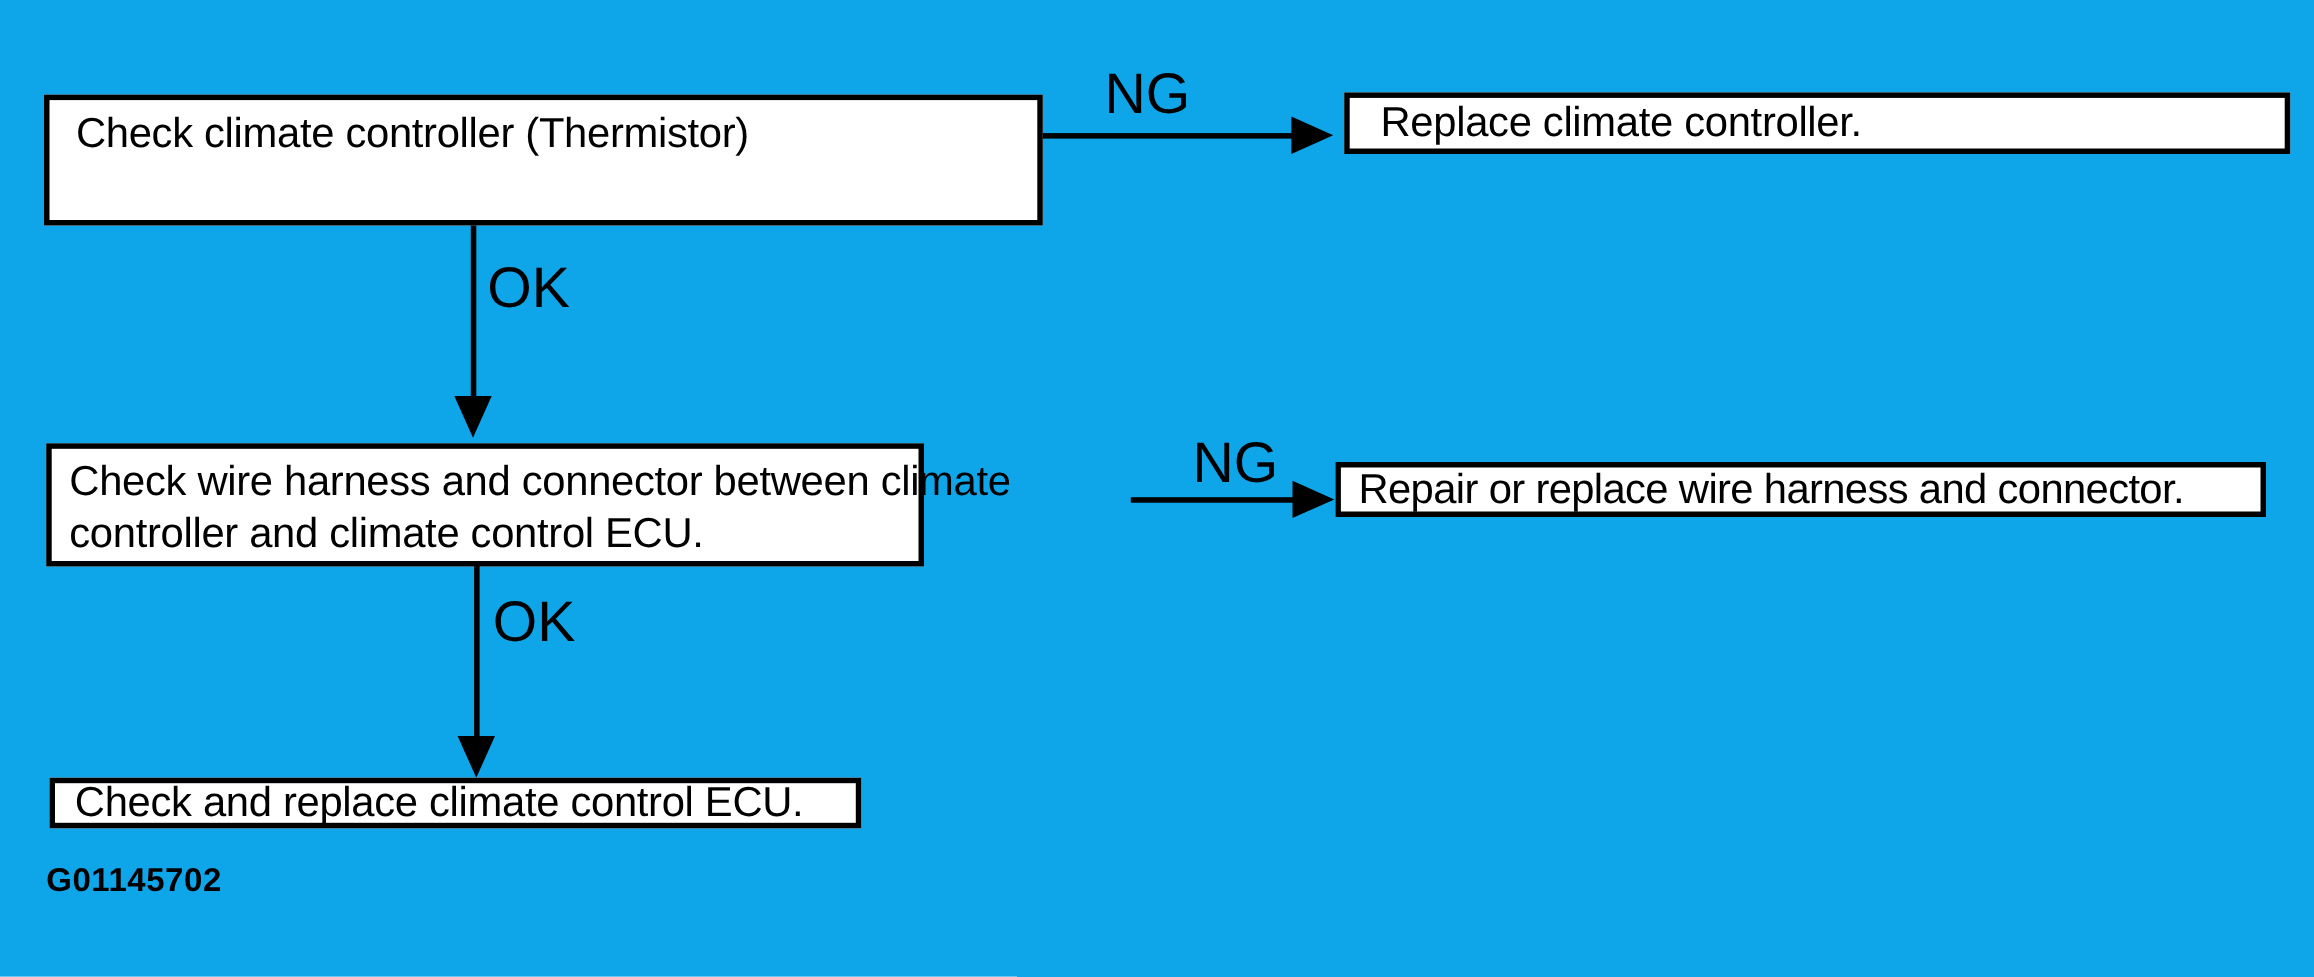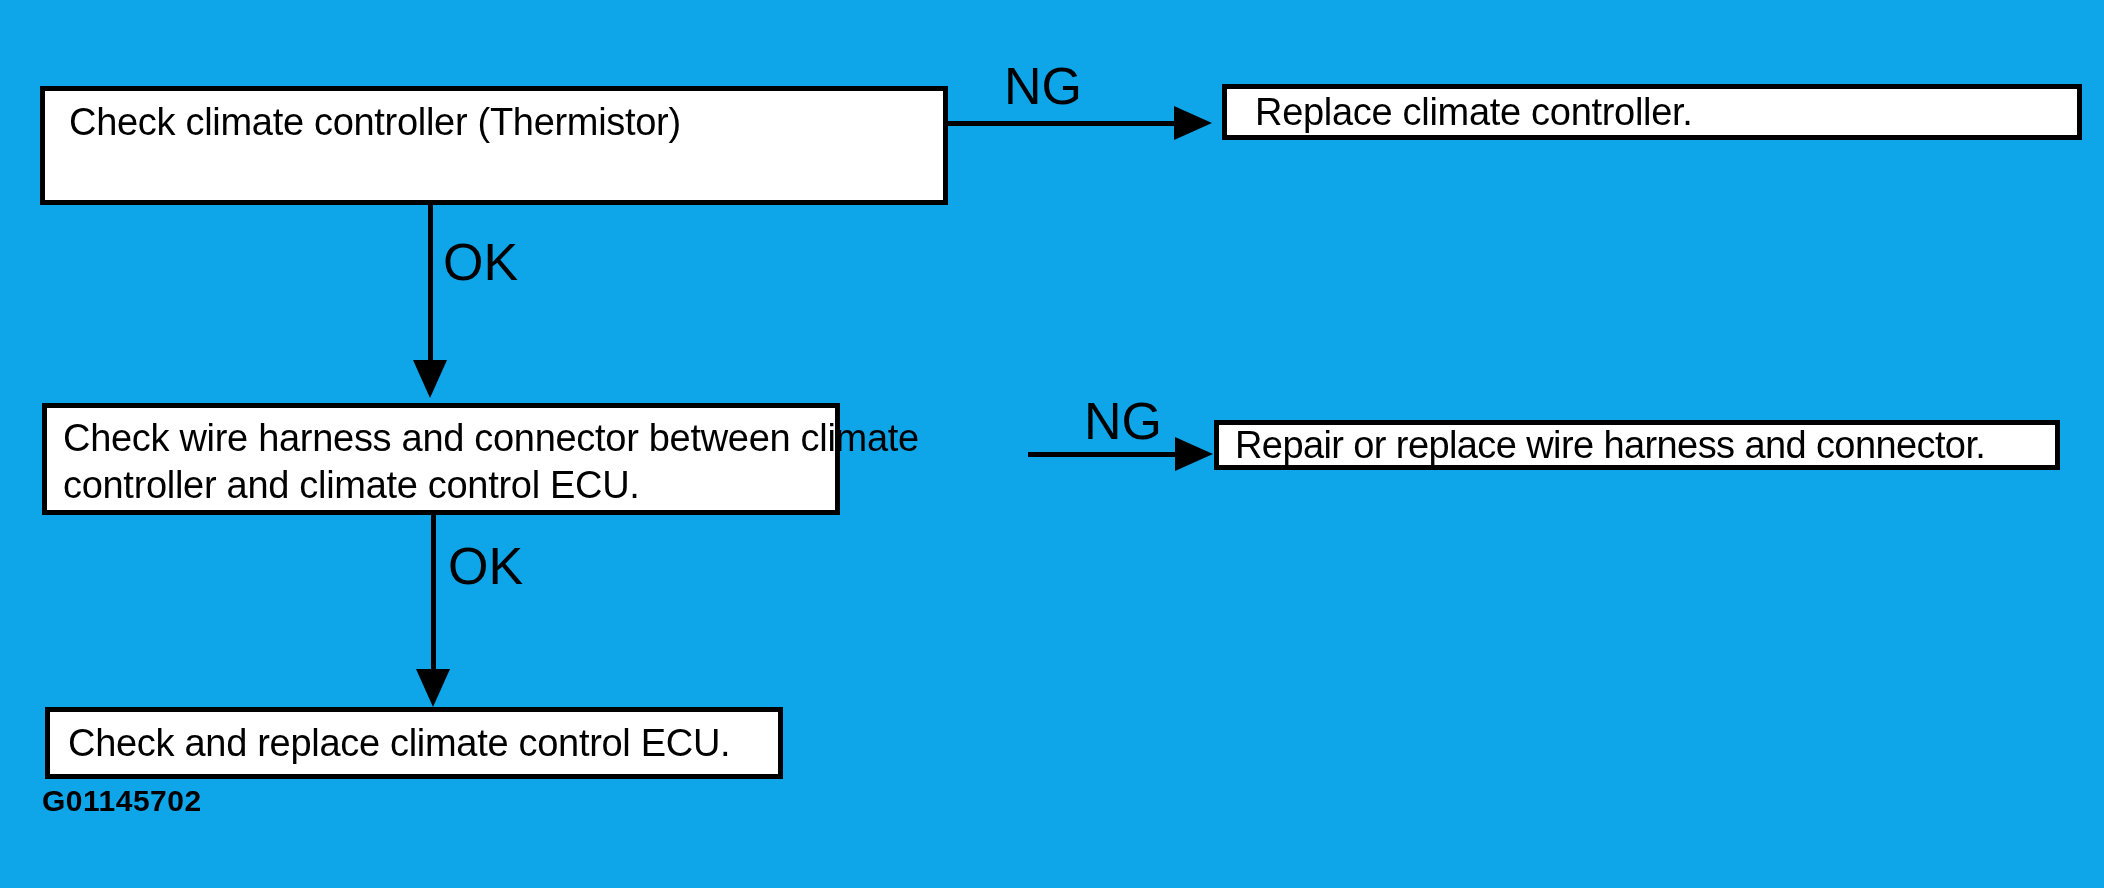--- a/index.html
+++ b/index.html
@@ -50,21 +50,21 @@
     white-space: nowrap;
     display: block;
   }
   #node-check-wire-harness .just-line::after { content: ""; display: inline-block; width: 100%; }
   #node-repair-wire-harness {
     left: 1214px; top: 420px; width: 846px; height: 50px;
     padding-left: 16px;
     letter-spacing: -0.6px;
   }
   #node-check-replace-ecu {
-    left: 45px; top: 707px; width: 738px; height: 72px;
+    left: 45px; top: 707px; width: 738px; height: 46px;
     padding-left: 18px;
   }
   
   .hline, .vline {
     position: absolute;
     background: #000000;
   }
   #edge-ng-1-line { left: 948px; top: 121px; width: 230px; height: 5px; }
   #edge-ok-1-line { left: 428px; top: 205px; width: 5px; height: 158px; }
   #edge-ng-2-line { left: 1028px; top: 452px; width: 150px; height: 5px; }

